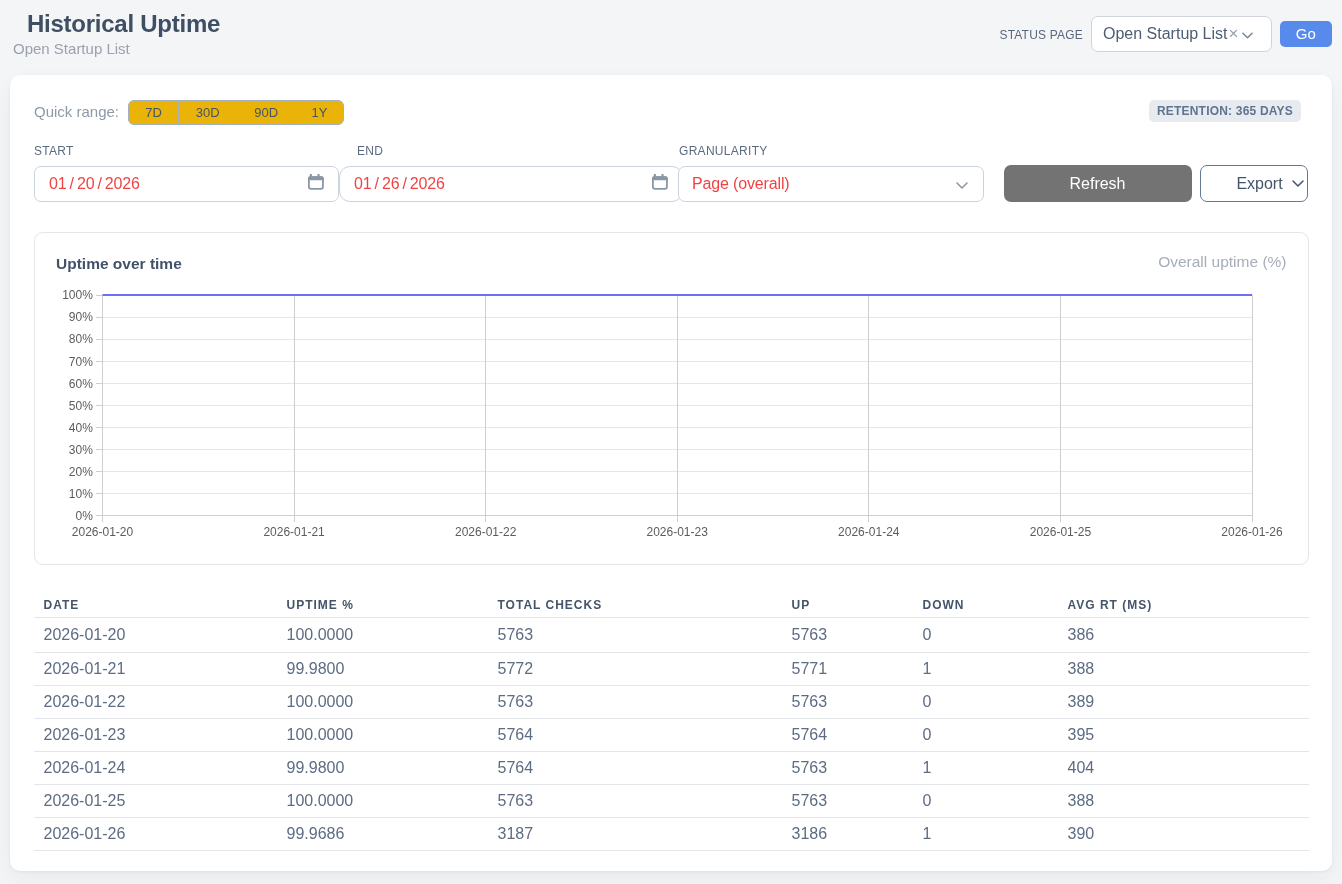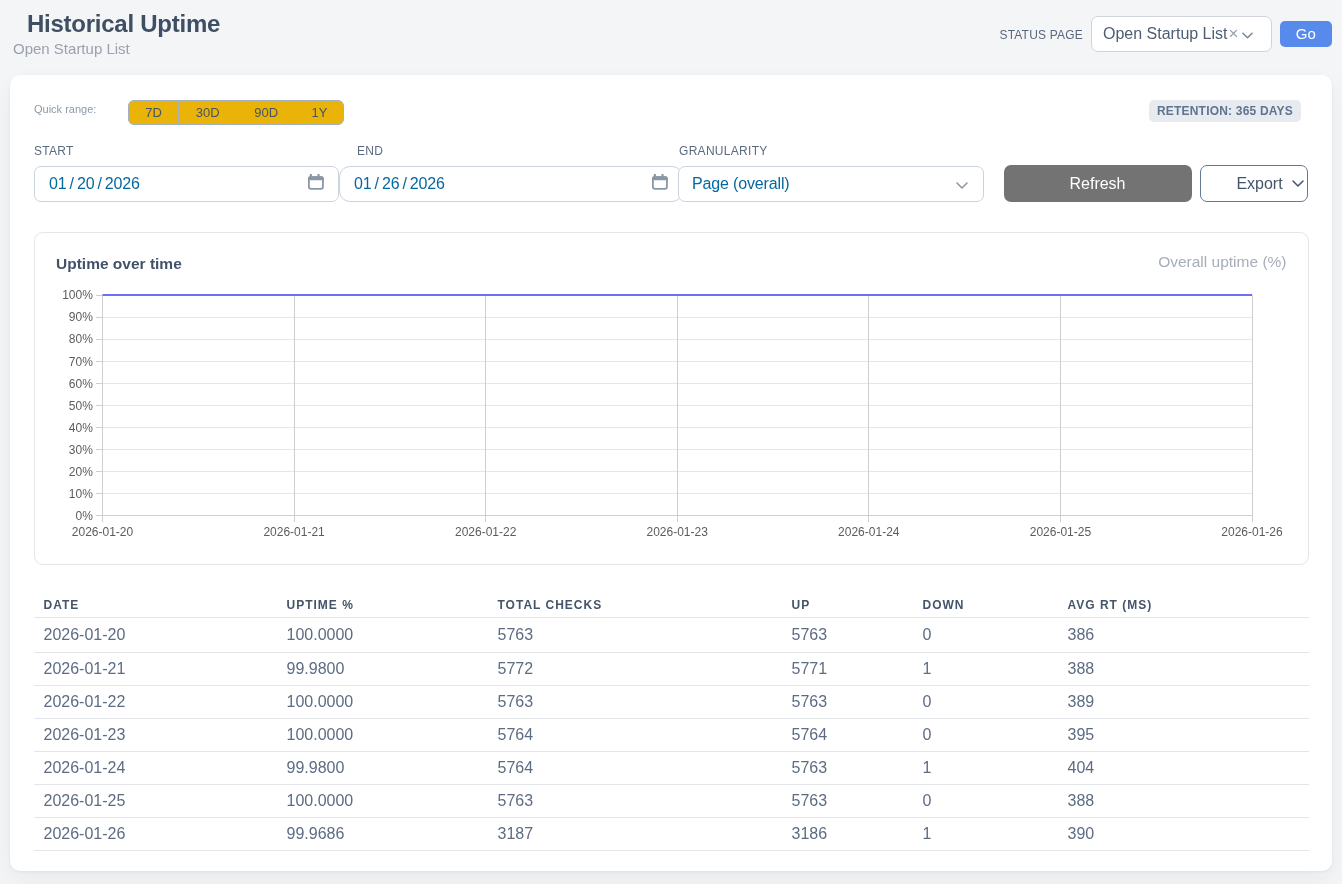--- a/index.html
+++ b/index.html
@@ -13,29 +13,29 @@
   .sp-label { top:28px; right:259px; font-size:12px; color:#5a687e; letter-spacing:0.2px; }
   .sp-select { left:1091px; top:16px; width:181px; height:35.5px; background:#fff; border:1px solid #cfd4da; border-radius:7px; display:flex; align-items:center; padding-left:11px; }
   .sp-select .txt { font-size:16px; color:#4d5d73; }
   .sp-select .x { font-size:17px; color:#96a0ac; margin-left:1px; }
   .go-btn { left:1280px; top:21px; width:51.5px; height:25.5px; background:#578aea; border-radius:5px; color:#fff; font-size:15px; display:flex; align-items:center; justify-content:center; }
 
   .card { left:10px; top:75px; width:1322px; height:796px; background:#fff; border-radius:10px;
           box-shadow:0 1px 3px rgba(30,41,59,.06), 0 10px 24px rgba(30,41,59,.05); }
 
   
-  .qr-label { left:24px; top:28px; font-size:11px; color:#8d99a8; }
+  .qr-label { left:24px; top:28px; font-size:15px; color:#8d99a8; }
   .qr-group { left:118px; top:24.5px; height:25px; display:flex; border:1px solid #a3b1c2; border-radius:6px; overflow:hidden; background:#eab308; }
   .qr-group .qrb { font-size:13px; color:#44546a; display:flex; align-items:center; justify-content:center; border-left:1px solid #a3b1c2; }
   .qr-group .qrb:first-child { border-left:none; }
   .badge { top:25px; right:31px; height:22px; background:#e7eaef; border-radius:5px; font-size:12px; font-weight:700; color:#5e7490; letter-spacing:0.2px; display:flex; align-items:center; padding:7px 8px; }
 
   .flabel { top:69px; font-size:12px; color:#5b6b80; letter-spacing:0.3px; }
   .finput { top:91px; height:36px; background:#fff; border:1px solid #ccd3dd; border-radius:7px; display:flex; align-items:center; }
-  .finput .dtxt { font-size:16px; color:#0369a1; margin-left:14px; letter-spacing:-0.15px; }
+  .finput .dtxt { font-size:16px; color:#ef4444; margin-left:14px; letter-spacing:-0.15px; }
   .cal { position:absolute; right:14px; top:7px; }
   .chev { position:absolute; right:15px; top:15px; }
   .refresh { left:993.5px; top:90px; width:188px; height:37px; background:#737373; border-radius:7px; color:#fff; font-size:16px; display:flex; align-items:center; justify-content:center; }
   .export { left:1190px; top:90px; width:108px; height:37px; background:#fff; border:1px solid #64788f; border-radius:7px; color:#44546a; font-size:16px; display:flex; align-items:center; justify-content:center; gap:9px;padding-left:32px; }
 
   .chartcard { left:23.5px; top:156.5px; width:1275px; height:333.5px; border:1px solid #e3e6ea; border-radius:9px; background:#fff; }
   .ctitle { left:21.5px; top:22.5px; font-size:15.5px; font-weight:700; color:#42526b; }
   .clegend { top:20px; right:21px; font-size:15.5px; color:#a7aeb9; }
 
   table.data { position:absolute; left:23.5px; top:517px; width:1275px; border-collapse:collapse; table-layout:fixed; }

